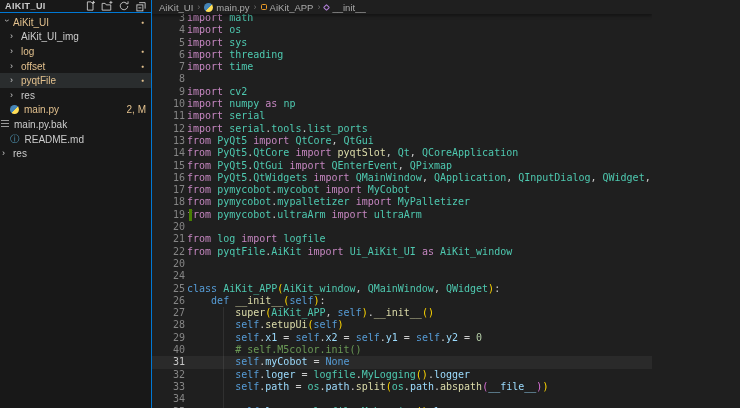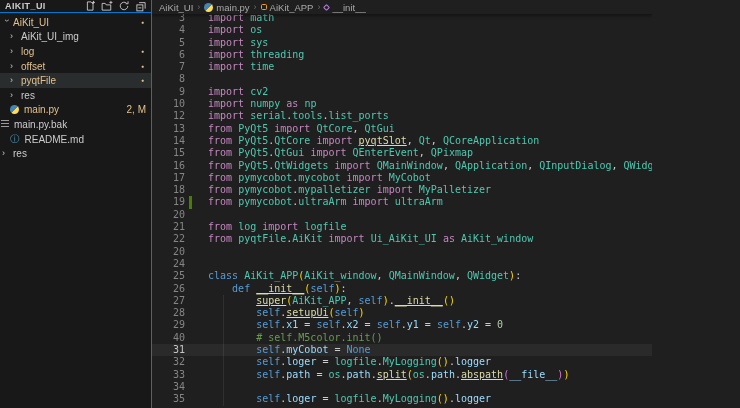--- a/index.html
+++ b/index.html
@@ -33,24 +33,24 @@
   .bicon{display:inline-block;}
   .bicon.python{width:9px;height:9px;border-radius:50%;background:linear-gradient(135deg,#4584b6 55%,#ffde57 45%);}
   .bicon.class{width:6px;height:6px;border:1.5px solid #ee9d28;border-radius:1.5px;}
   .bicon.method{width:5px;height:5px;border:1.5px solid #b180d7;transform:rotate(45deg);border-radius:1px;}
 
   .code{position:absolute;top:12px;left:0;right:0;z-index:1;font-family:"DejaVu Sans Mono",monospace;font-size:10px;}
   .row{height:12.3px;line-height:12.3px;display:flex;position:relative;white-space:pre;}
   .row.current{background:rgba(255,255,255,.05);}
   .ln{display:inline-block;width:33px;min-width:33px;text-align:right;color:#858585;}
   .row.current .ln{color:#c6c6c6;}
-  .txt{padding-left:23px;white-space:pre;}
+  .txt{padding-left:2px;white-space:pre;}
   .gitbar{position:absolute;left:37px;top:0;bottom:0;width:3px;background:#487e02;}
   .guide{position:absolute;left:71px;top:0;bottom:0;width:1px;background:rgba(255,255,255,.08);}
-  .tk-k{color:#c586c0;}.tk-kb{color:#569cd6;}.tk-cl{color:#4ec9b0;}.tk-fn{color:#dcdcaa;text-decoration:underline;}
+  .tk-k{color:#c586c0;}.tk-kb{color:#569cd6;}.tk-cl{color:#4ec9b0;}.tk-fn{color:#dcdcaa;}
   .tk-v{color:#9cdcfe;}.tk-n{color:#b5cea8;}.tk-cm{color:#6a9955;text-align:center;}.tk-w{color:#cccccc;}
   .tk-b1{color:#ffd700;}.tk-b2{color:#da70d6;}
 </style>
 </head>
 <body>
 
 <div class="app">
   <aside class="sidebar">
     <div class="sb-header">
       <span class="sb-title">AIKIT_UI</span>
@@ -138,20 +138,21 @@
       </div>
     <div class="code" id="code">
         <div class="row"><span class="ln">3</span><span class="txt"><span class="tk-k">import</span><span class="tk-w"> </span><span class="tk-cl">math</span></span></div>
         <div class="row"><span class="ln">4</span><span class="txt"><span class="tk-k">import</span><span class="tk-w"> </span><span class="tk-cl">os</span></span></div>
         <div class="row"><span class="ln">5</span><span class="txt"><span class="tk-k">import</span><span class="tk-w"> </span><span class="tk-cl">sys</span></span></div>
         <div class="row"><span class="ln">6</span><span class="txt"><span class="tk-k">import</span><span class="tk-w"> </span><span class="tk-cl">threading</span></span></div>
         <div class="row"><span class="ln">7</span><span class="txt"><span class="tk-k">import</span><span class="tk-w"> </span><span class="tk-cl">time</span></span></div>
         <div class="row"><span class="ln">8</span><span class="txt"></span></div>
         <div class="row"><span class="ln">9</span><span class="txt"><span class="tk-k">import</span><span class="tk-w"> </span><span class="tk-cl">cv2</span></span></div>
         <div class="row"><span class="ln">10</span><span class="txt"><span class="tk-k">import</span><span class="tk-w"> </span><span class="tk-cl">numpy</span><span class="tk-w"> </span><span class="tk-k">as</span><span class="tk-w"> </span><span class="tk-cl">np</span></span></div>
+        <div class="row"><span class="ln">11</span><span class="txt"><span class="tk-k">import</span><span class="tk-w"> </span><span class="tk-cl">serial</span></span></div>
         <div class="row"><span class="ln">12</span><span class="txt"><span class="tk-k">import</span><span class="tk-w"> </span><span class="tk-cl">serial</span><span class="tk-w">.</span><span class="tk-cl">tools</span><span class="tk-w">.</span><span class="tk-cl">list_ports</span></span></div>
         <div class="row"><span class="ln">13</span><span class="txt"><span class="tk-k">from</span><span class="tk-w"> </span><span class="tk-cl">PyQt5</span><span class="tk-w"> </span><span class="tk-k">import</span><span class="tk-w"> </span><span class="tk-cl">QtCore</span><span class="tk-w">, </span><span class="tk-cl">QtGui</span></span></div>
         <div class="row"><span class="ln">14</span><span class="txt"><span class="tk-k">from</span><span class="tk-w"> </span><span class="tk-cl">PyQt5</span><span class="tk-w">.</span><span class="tk-cl">QtCore</span><span class="tk-w"> </span><span class="tk-k">import</span><span class="tk-w"> </span><span class="tk-fn">pyqtSlot</span><span class="tk-w">, </span><span class="tk-cl">Qt</span><span class="tk-w">, </span><span class="tk-cl">QCoreApplication</span></span></div>
         <div class="row"><span class="ln">15</span><span class="txt"><span class="tk-k">from</span><span class="tk-w"> </span><span class="tk-cl">PyQt5</span><span class="tk-w">.</span><span class="tk-cl">QtGui</span><span class="tk-w"> </span><span class="tk-k">import</span><span class="tk-w"> </span><span class="tk-cl">QEnterEvent</span><span class="tk-w">, </span><span class="tk-cl">QPixmap</span></span></div>
         <div class="row"><span class="ln">16</span><span class="txt"><span class="tk-k">from</span><span class="tk-w"> </span><span class="tk-cl">PyQt5</span><span class="tk-w">.</span><span class="tk-cl">QtWidgets</span><span class="tk-w"> </span><span class="tk-k">import</span><span class="tk-w"> </span><span class="tk-cl">QMainWindow</span><span class="tk-w">, </span><span class="tk-cl">QApplication</span><span class="tk-w">, </span><span class="tk-cl">QInputDialog</span><span class="tk-w">, </span><span class="tk-cl">QWidget</span><span class="tk-w">, </span><span class="tk-cl">QMessageBox</span></span></div>
         <div class="row"><span class="ln">17</span><span class="txt"><span class="tk-k">from</span><span class="tk-w"> </span><span class="tk-cl">pymycobot</span><span class="tk-w">.</span><span class="tk-cl">mycobot</span><span class="tk-w"> </span><span class="tk-k">import</span><span class="tk-w"> </span><span class="tk-cl">MyCobot</span></span></div>
         <div class="row"><span class="ln">18</span><span class="txt"><span class="tk-k">from</span><span class="tk-w"> </span><span class="tk-cl">pymycobot</span><span class="tk-w">.</span><span class="tk-cl">mypalletizer</span><span class="tk-w"> </span><span class="tk-k">import</span><span class="tk-w"> </span><span class="tk-cl">MyPalletizer</span></span></div>
         <div class="row"><span class="gitbar"></span><span class="ln">19</span><span class="txt"><span class="tk-k">from</span><span class="tk-w"> </span><span class="tk-cl">pymycobot</span><span class="tk-w">.</span><span class="tk-cl">ultraArm</span><span class="tk-w"> </span><span class="tk-k">import</span><span class="tk-w"> </span><span class="tk-cl">ultraArm</span></span></div>
         <div class="row"><span class="ln">20</span><span class="txt"></span></div>
         <div class="row"><span class="ln">21</span><span class="txt"><span class="tk-k">from</span><span class="tk-w"> </span><span class="tk-cl">log</span><span class="tk-w"> </span><span class="tk-k">import</span><span class="tk-w"> </span><span class="tk-cl">logfile</span></span></div>

